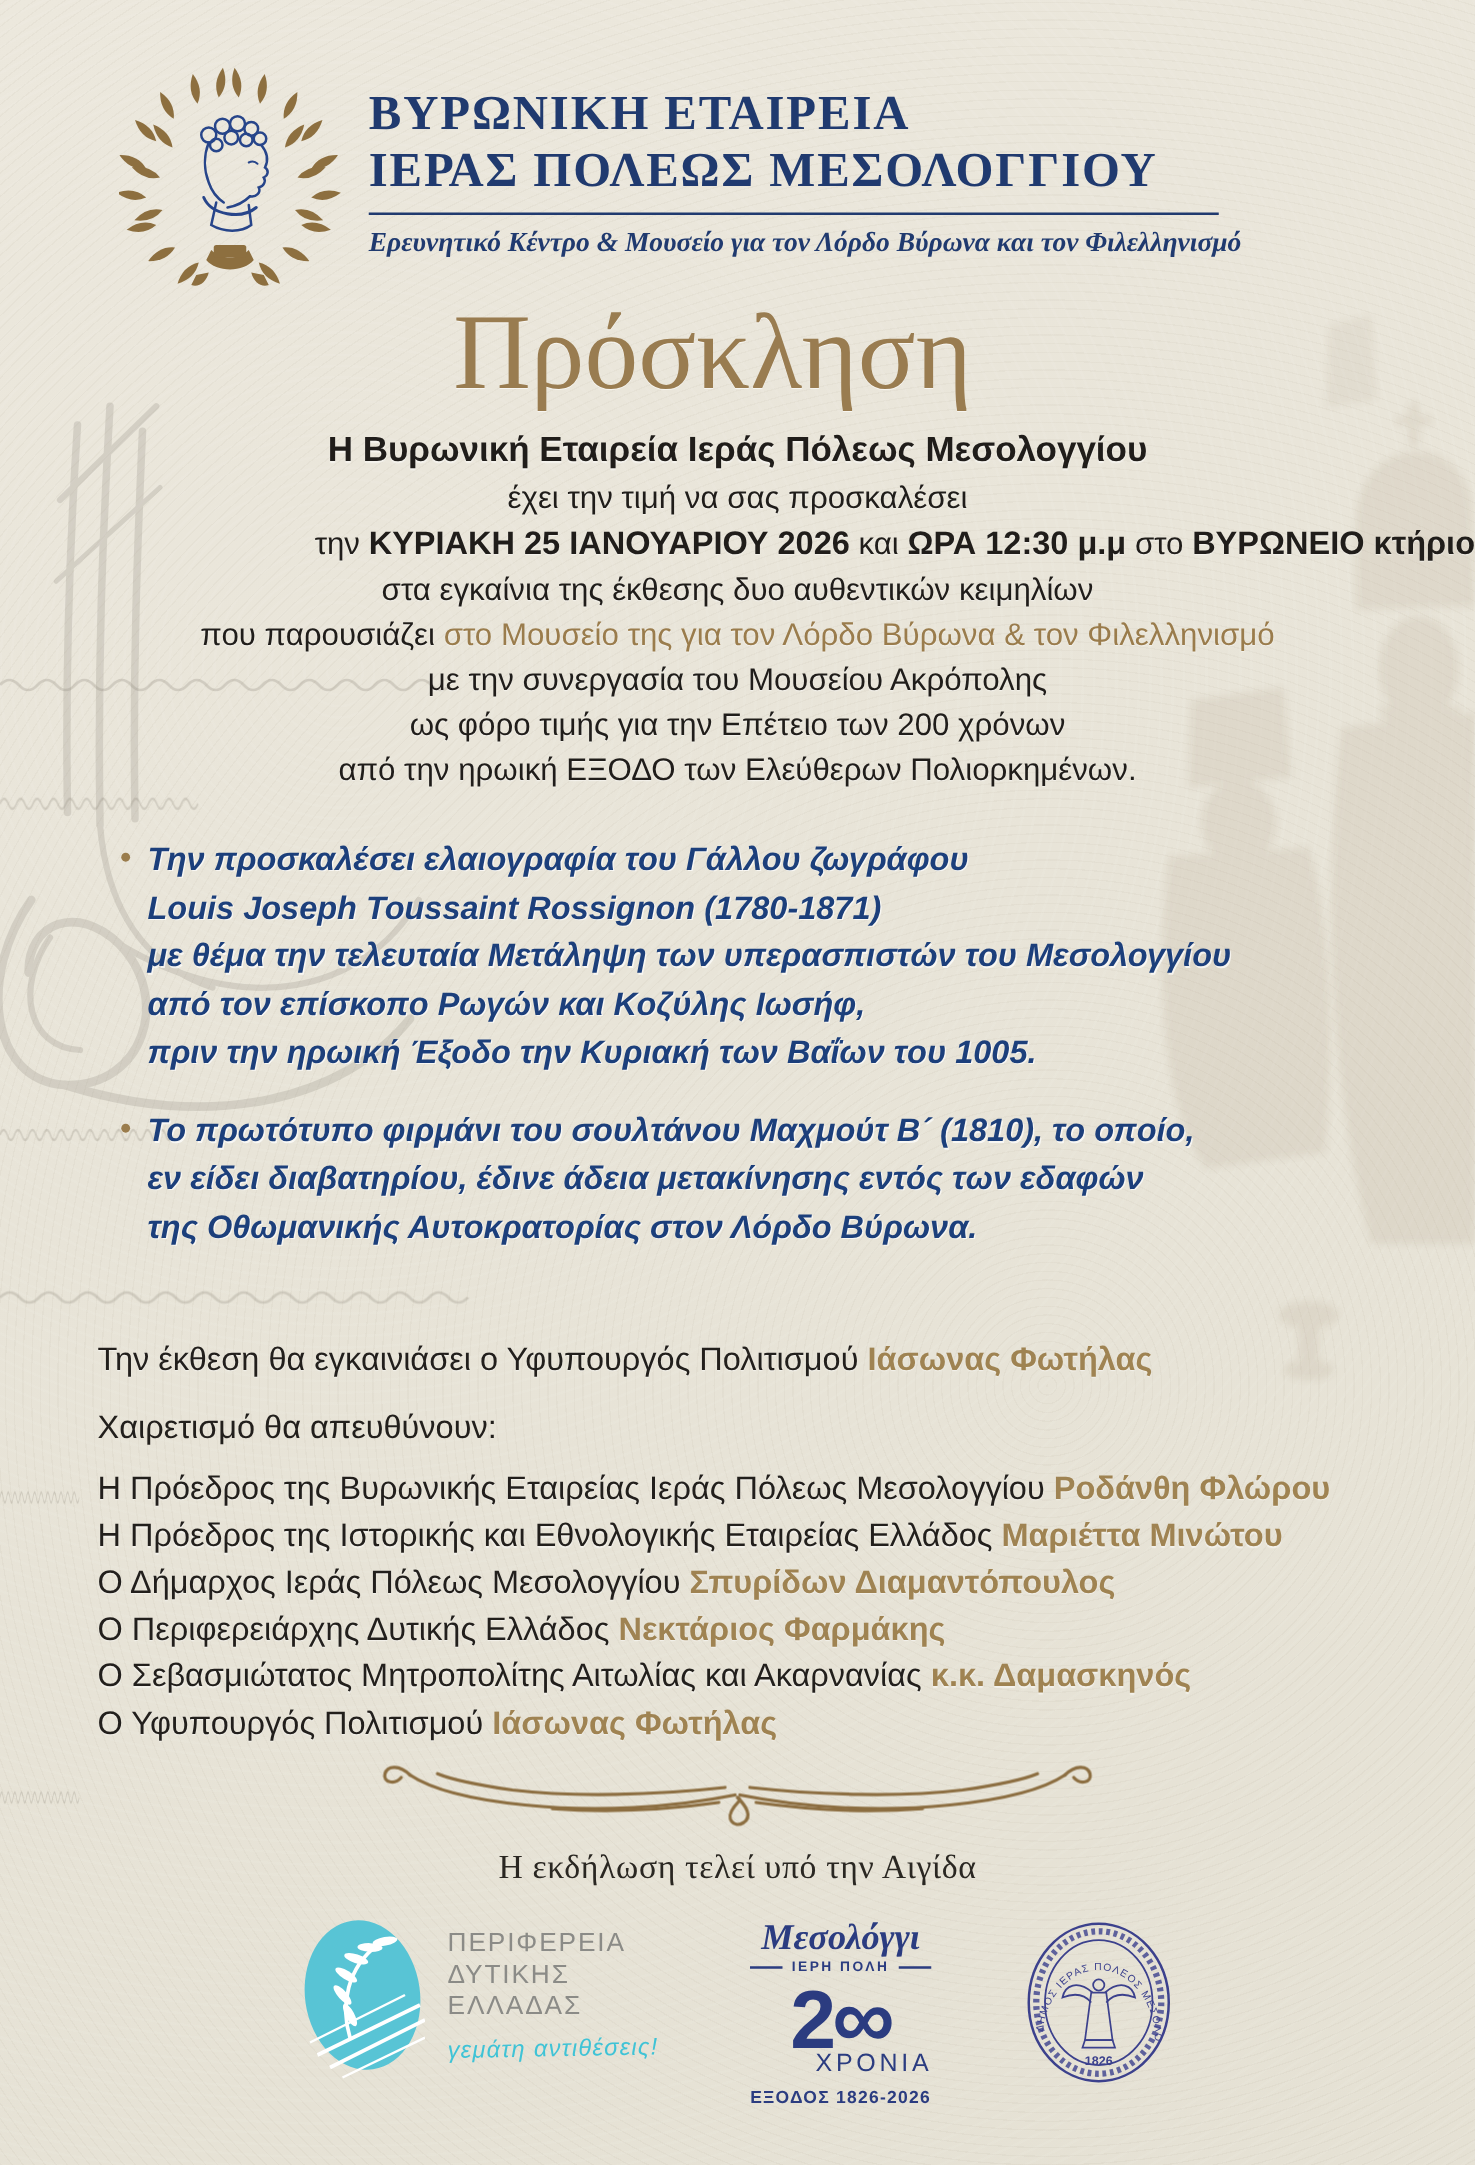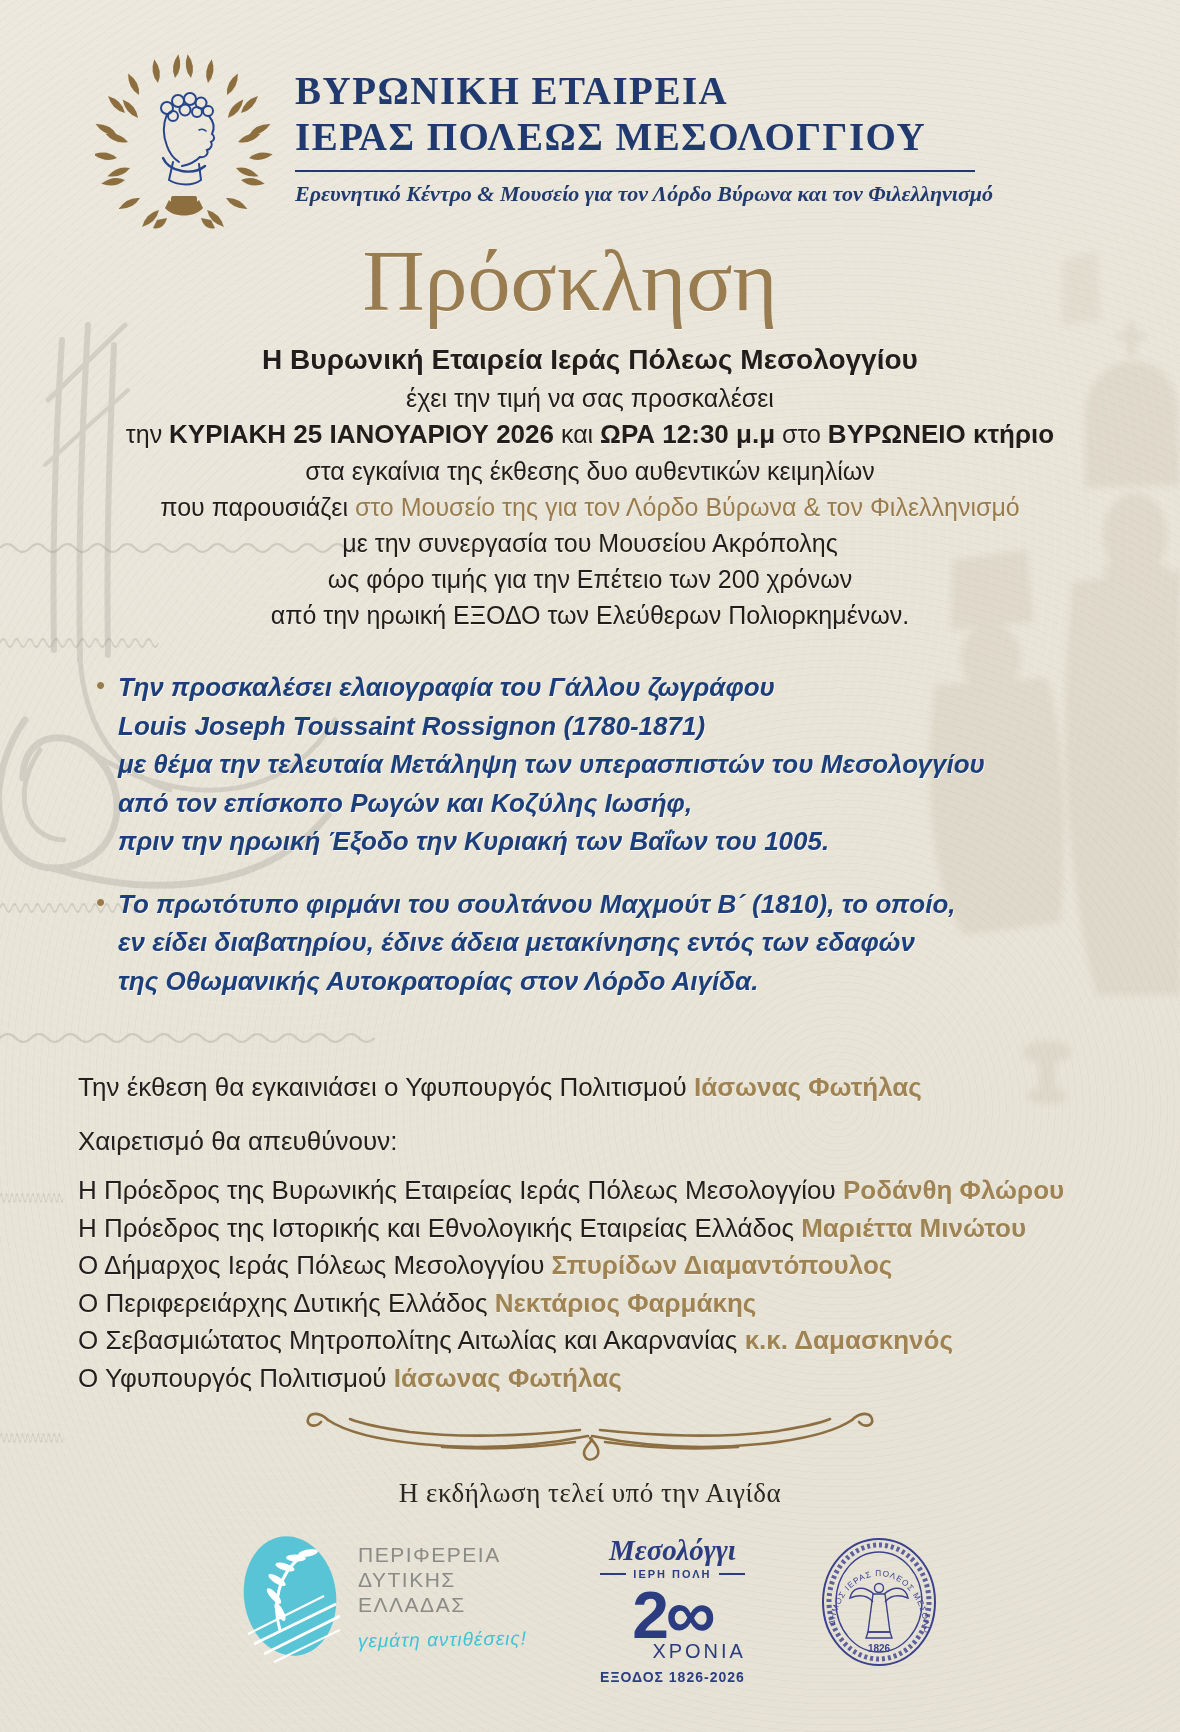--- a/index.html
+++ b/index.html
@@ -27,21 +27,21 @@
     color:#203a6f;font-size:22px;white-space:nowrap;}
   
   .main-title{position:absolute;left:0;right:40px;top:238px;text-align:center;
     font-family:Liberation Serif, serif;color:#997c50;font-size:86px;line-height:1;
     text-shadow:0 1px 0 rgba(255,255,255,.6);}
   
   .intro{position:absolute;left:0;right:0;top:340px;text-align:center;color:#201d1a;}
   .intro .i-line{font-size:25px;line-height:36px;white-space:nowrap;
     text-shadow:0 1px 1px rgba(255,255,255,.55);}
   .intro .i-host{font-size:28px;font-weight:bold;line-height:40px;}
-  .intro .i-when{font-size:25px;line-height:37px;}
+  .intro .i-when{font-size:25px;line-height:37px;text-align:right;}
   .intro b{font-size:26px;}
   .gold-inline{color:#9a7c4c;}
   
   .exhibits{position:absolute;left:96px;top:668px;right:50px;color:#1c3f7b;}
   .exhibit{position:relative;padding-left:22px;margin-bottom:24px;}
   .exhibit::before{content:"•";position:absolute;left:0;top:2px;color:#9a7c4c;font-size:26px;}
   .ex-line{font-size:26px;font-weight:bold;font-style:italic;line-height:38.5px;
     white-space:nowrap;text-shadow:1px 1px 0 rgba(255,255,255,.7);}
   
   .opening{position:absolute;left:78px;top:1072px;font-size:26px;white-space:nowrap;
@@ -193,21 +193,21 @@
     <div class="exhibit">
       <div class="ex-line">Την προσκαλέσει ελαιογραφία του Γάλλου ζωγράφου</div>
       <div class="ex-line">Louis Joseph Toussaint Rossignon (1780-1871)</div>
       <div class="ex-line">με θέμα την τελευταία Μετάληψη των υπερασπιστών του Μεσολογγίου</div>
       <div class="ex-line">από τον επίσκοπο Ρωγών και Κοζύλης Ιωσήφ,</div>
       <div class="ex-line">πριν την ηρωική Έξοδο την Κυριακή των Βαΐων του 1005.</div>
     </div>
     <div class="exhibit">
       <div class="ex-line">Το πρωτότυπο φιρμάνι του σουλτάνου Μαχμούτ Β´ (1810), το οποίο,</div>
       <div class="ex-line">εν είδει διαβατηρίου, έδινε άδεια μετακίνησης εντός των εδαφών</div>
-      <div class="ex-line">της Οθωμανικής Αυτοκρατορίας στον Λόρδο Αιγίδα.</div>
+      <div class="ex-line">της Οθωμανικής Αυτοκρατορίας στον Λόρδο Βύρωνα.</div>
     </div>
   </div>
 
   <div class="opening"><span>Την έκθεση θα εγκαινιάσει ο Υφυπουργός Πολιτισμού </span><span class="gold-name">Ιάσωνας Φωτήλας</span></div>
 
   <div class="greet-label">Χαιρετισμό θα απευθύνουν:</div>
 
   <div class="greeters">
     <div class="name-line"><span>Η Πρόεδρος της Βυρωνικής Εταιρείας Ιεράς Πόλεως Μεσολογγίου </span><span class="gold-name">Ροδάνθη Φλώρου</span></div>
     <div class="name-line"><span>Η Πρόεδρος της Ιστορικής και Εθνολογικής Εταιρείας Ελλάδος </span><span class="gold-name">Μαριέττα Μινώτου</span></div>

